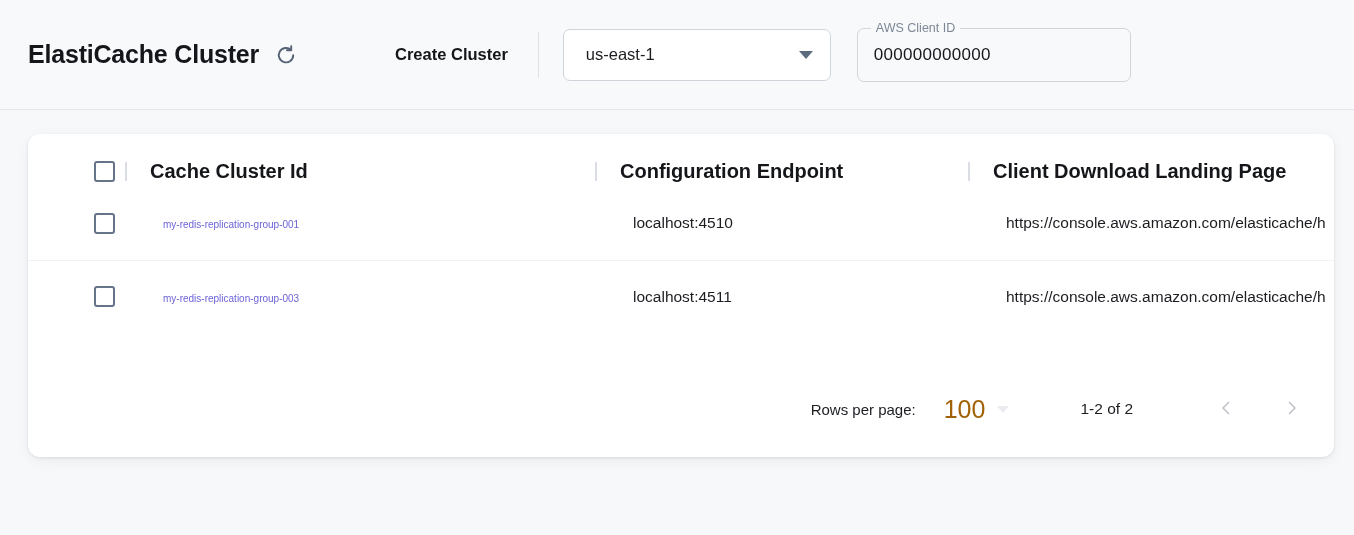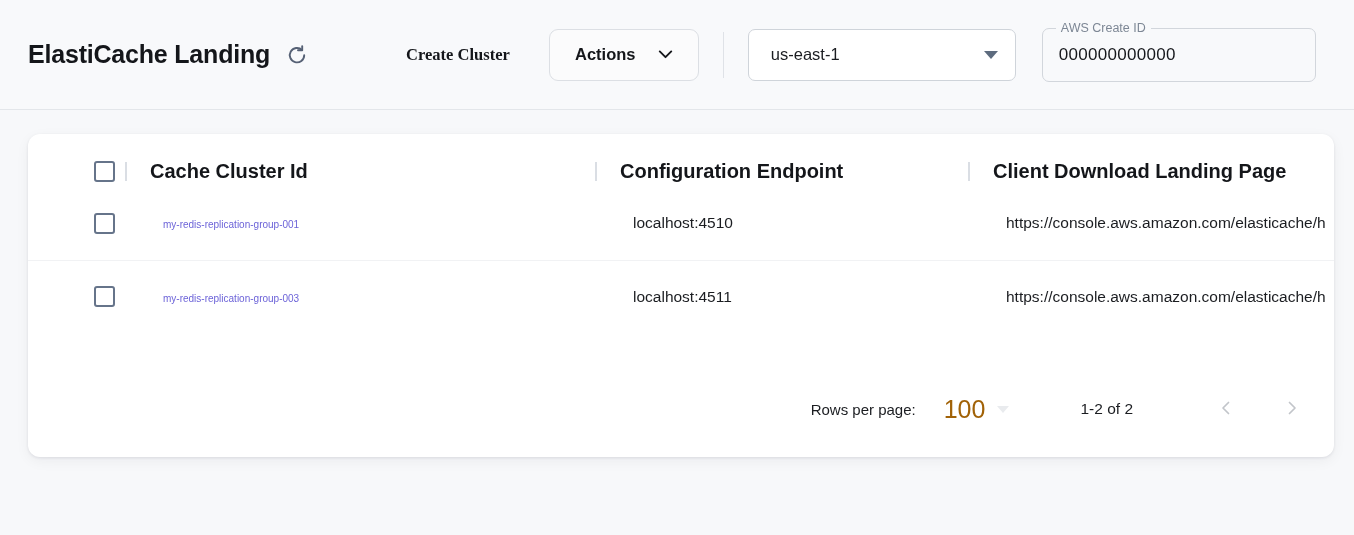--- a/index.html
+++ b/index.html
@@ -41,21 +41,21 @@
     display: flex; align-items: center; justify-content: center;
     cursor: pointer;
     background: none; border: none; padding: 0;
   }
   .refresh-btn svg { display: block; }
 
   .create-btn {
     margin-left: 90px;
     background: none;
     border: none;
-    font-family: Liberation Serif, serif;
+    font-family: Liberation Sans, sans-serif;
     font-size: 16.5px;
     font-weight: 600;
     color: #14161a;
     cursor: pointer;
     padding: 8px 6px;
     white-space: nowrap;
   }
 
   .actions-btn {
     margin-left: 33px;
@@ -294,50 +294,42 @@
   }
   .pg-btn.prev { margin-left: 63px; }
   .pg-btn.next { margin-left: 14px; }
 </style>
 </head>
 <body>
 
 <div class="app-header">
 
   <div class="title-block">
-    <div class="page-title">ElastiCache Landing</div>
+    <div class="page-title">ElastiCache Cluster</div>
     <button class="refresh-btn">
       <svg width="24" height="24" viewBox="0 0 24 24" fill="none" aria-hidden="true">
         <path d="M19 12a7 7 0 1 1-2.05-4.95" stroke="#5a6removed" stroke-width="0"></path>
         <path d="M19.2 12.2a7.2 7.2 0 1 1-2.1-5.1" stroke="#566175" stroke-width="1.9" stroke-linecap="round" fill="none"></path>
         <path d="M17.2 3.1v4.2h-4.2" stroke="#566175" stroke-width="1.9" stroke-linecap="round" stroke-linejoin="round" fill="none"></path>
       </svg>
     </button>
   </div>
 
   <button class="create-btn">Create Cluster</button>
 
-  <button class="actions-btn">
-    <span>Actions</span>
-    <span>
-      <svg class="chev-down" viewBox="0 0 16 10" fill="none" aria-hidden="true">
-        <path d="M1.6 1.6 8 8 14.4 1.6" stroke="#15171b" stroke-width="2.1" stroke-linecap="round" stroke-linejoin="round"></path>
-      </svg>
-    </span>
-  </button>
 
   <div class="hdr-divider"></div>
 
   <div class="region-select">
     <span class="val">us-east-1</span>
     <span class="tri-down"></span>
   </div>
 
   <div class="account-field">
-    <span class="legend">AWS Create ID</span>
+    <span class="legend">AWS Client ID</span>
     <input type="text" value="000000000000" style="">
   </div>
 </div>
 
 <div class="card">
 
   <table class="grid">
     <colgroup>
       <col class="col-check">
         <col class="col-name">

